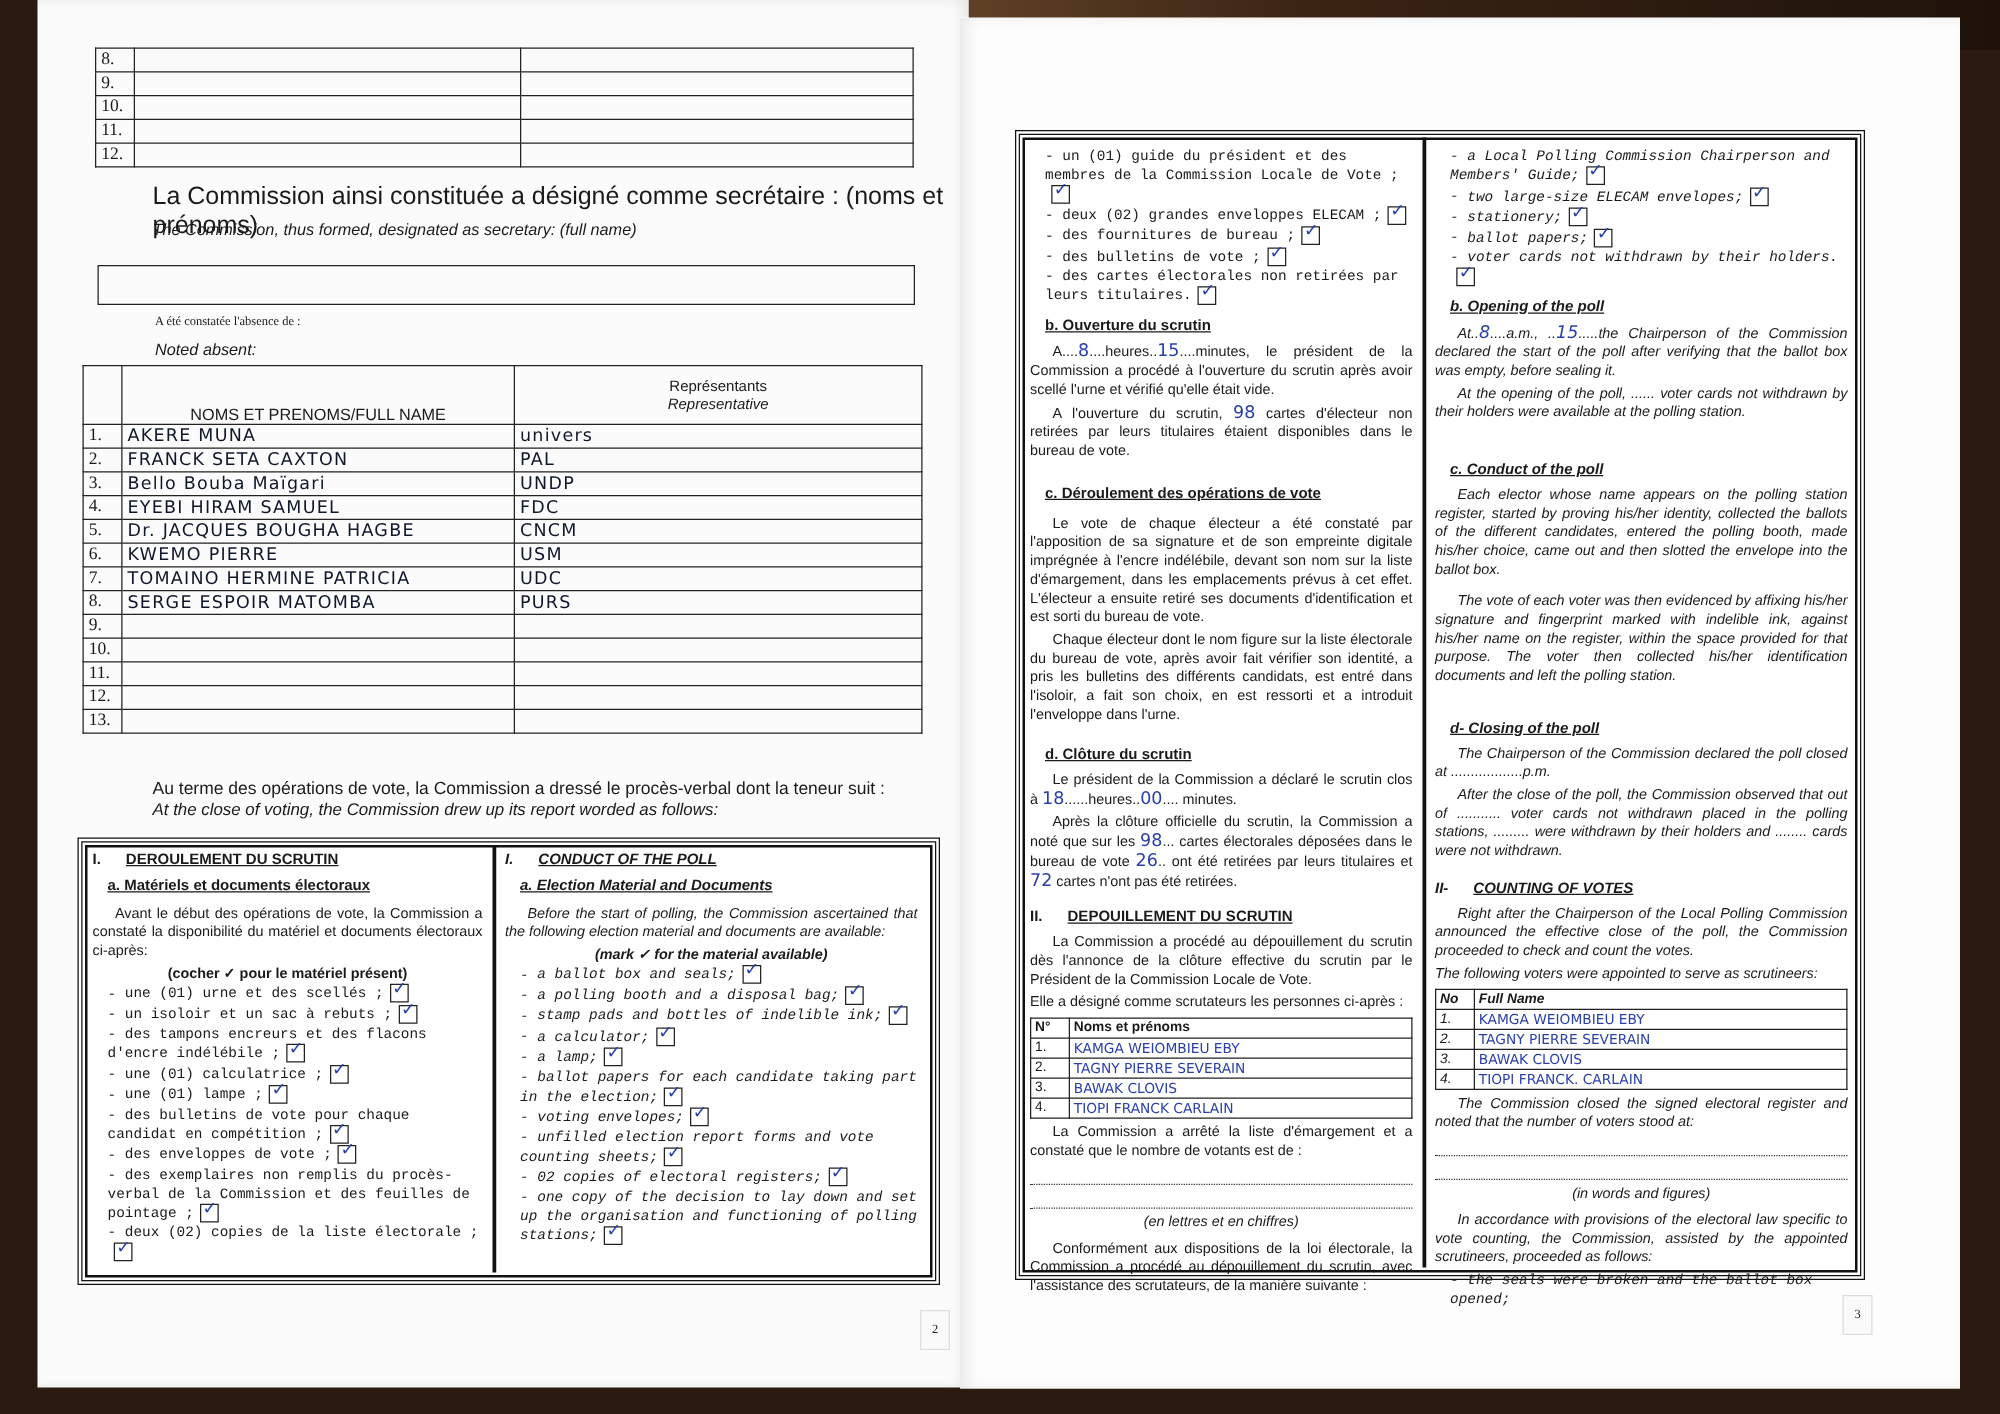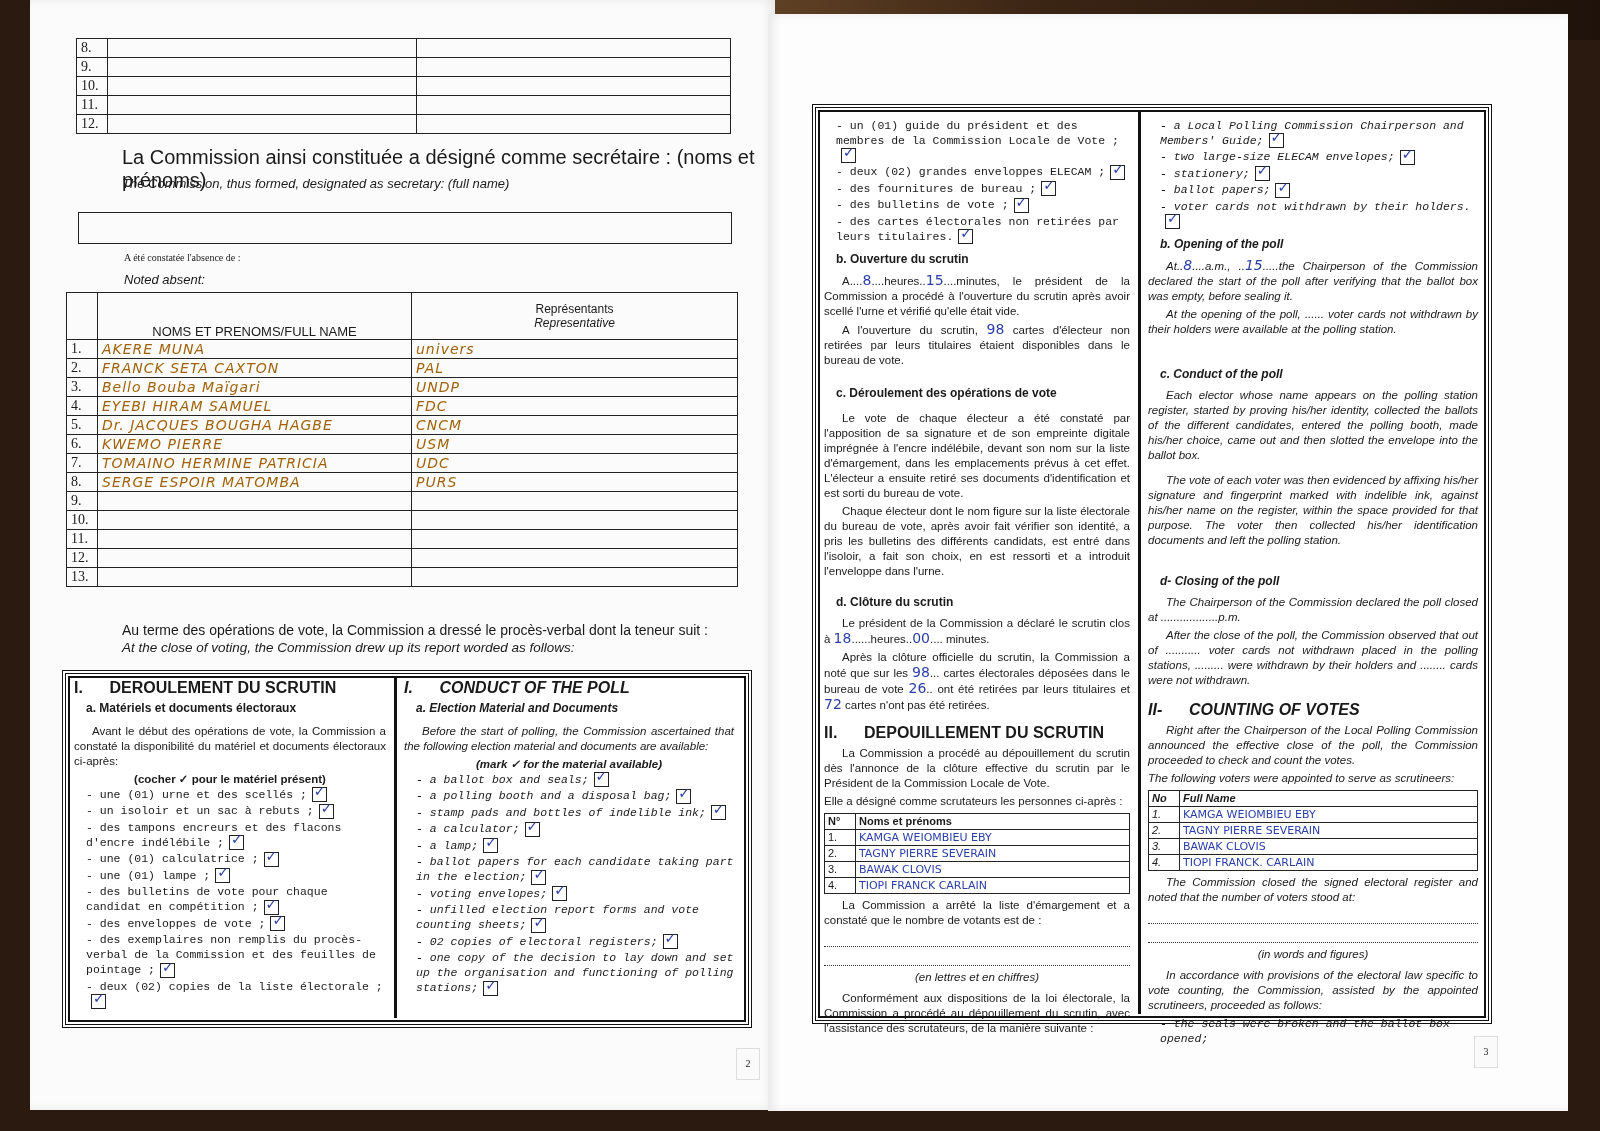--- a/index.html
+++ b/index.html
@@ -11,50 +11,50 @@
   }
   .bg-top {
     position:absolute; left:680px; top:0; width:920px; height:40px;
     background:linear-gradient(90deg,#6b4a2a,#3a2414 40%,#1e120a);
   }
   .page {
     position:absolute; background:#fdfdfd;
   }
   .page-left { left:30px; top:0; width:745px; height:1110px; background:#fbfbfb; box-shadow:inset -6px 0 10px rgba(0,0,0,0.08); }
   .page-right { left:768px; top:14px; width:800px; height:1097px; box-shadow:inset 6px 0 10px rgba(0,0,0,0.08); }
-  .hw { font-family:"DejaVu Sans", sans-serif; color:#a16207; letter-spacing:1px; font-size:17px;font-style:italic; }
+  .hw { font-family:"DejaVu Sans", sans-serif; color:#0f172a; letter-spacing:1px; font-size:17px; }
   .hw-small { font-family:"DejaVu Sans", sans-serif; color:#2a3fa8; font-size:14px; }
 
   table.grid { border-collapse:collapse; position:absolute; }
   table.grid td, table.grid th { border:1px solid #222; padding:0 4px; font-size:14px; height:18px; }
   .num { width:22px; }
 
   .abs { position:absolute; }
   .sans { font-family:"Liberation Sans", sans-serif; }
   .it { font-style:italic; }
-  .u { font-weight:bold; }
+  .u { text-decoration:underline; font-weight:bold; }
 
   .frame {
     position:absolute; border:4px double #111; outline:2px solid #111; outline-offset:-8px;
     background:#fff;
   }
   .col { position:absolute; font-size:11.5px; line-height:15px; }
   .col p { margin:0 0 3px 0; text-align:justify; }
   .col ul { list-style:none; margin:0; padding:0 0 0 12px;font-family:Liberation Mono, monospace; }
   .col li { margin:0 0 1px 0; }
   .col li::before { content:"- "; }
   .chk {
     display:inline-block; width:13px; height:13px; border:1px solid #222; vertical-align:middle;
     margin-left:5px; position:relative;
   }
   .chk::after {
     content:"✓"; position:absolute; left:1px; top:-4px; font-size:14px; color:#2a3fa8; font-family:"DejaVu Sans", sans-serif;
   }
   .divider { position:absolute; width:3px; background:#111; }
-  h3 { margin:4px 0 6px 0; font-size:16px; }
+  h3 { margin:4px 0 6px 0; font-size:12px; }
   h4 { margin:8px 0 6px 12px; font-size:12px; }
   .center { text-align:center; }
   .dots { border-bottom:1px dotted #333; height:14px; margin:4px 0; }
   .pagenum { position:absolute; width:22px; height:30px; border:1px solid #ddd; background:#fafafa; font-size:10px; text-align:center; line-height:30px; }
   .ind { text-indent:18px; }
   table.scrut { border-collapse:collapse; width:100%; margin:4px 0; }
   table.scrut td { border:1px solid #222; font-size:11px; height:15px; padding:0 3px; }
 </style>
 </head>
 <body>

